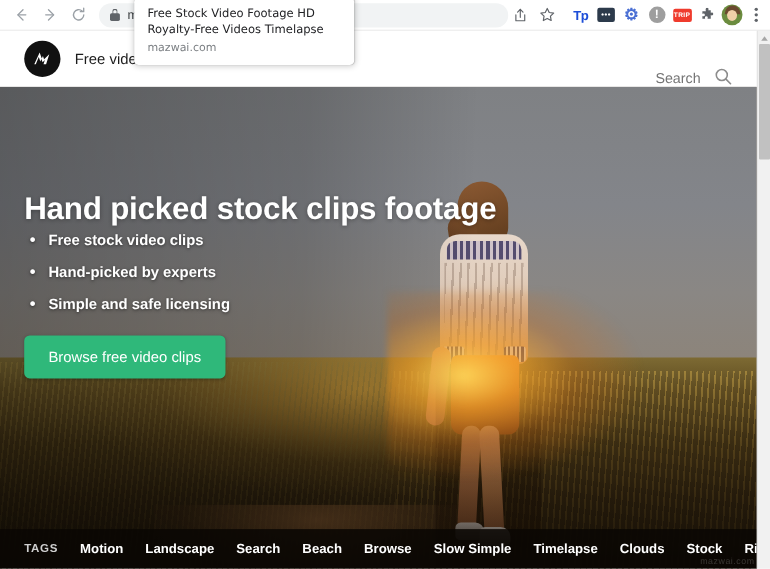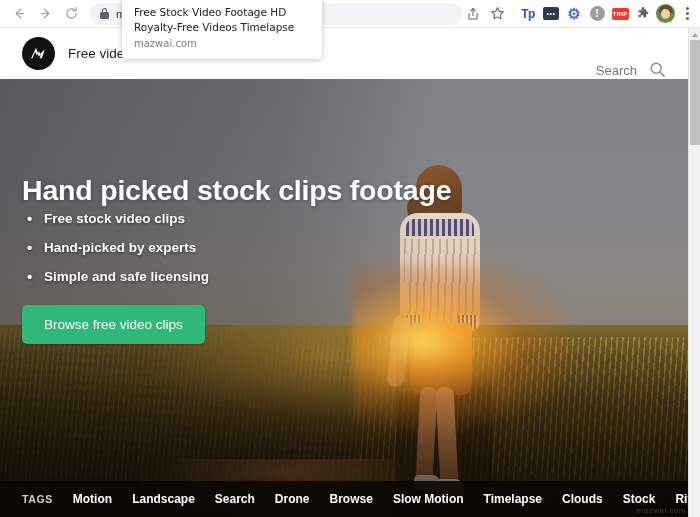--- a/index.html
+++ b/index.html
@@ -328,23 +328,23 @@
         <li>Simple and safe licensing</li>
       </ul>
       <button class="cta">Browse free video clips</button>
     </div>
 
     <div class="tags-bar">
       <span class="tags-label">TAGS</span>
       <span class="tag">Motion</span>
       <span class="tag">Landscape</span>
       <span class="tag">Search</span>
-      <span class="tag">Drone</span>
+      <span class="tag">Beach</span>
       <span class="tag">Browse</span>
-      <span class="tag">Slow Motion</span>
+      <span class="tag">Slow Simple</span>
       <span class="tag">Timelapse</span>
       <span class="tag">Clouds</span>
       <span class="tag">Stock</span>
       <span class="tag">River</span>
 
     </div>
   </div>
 
   <div class="watermark">mazwai.com</div>
 

